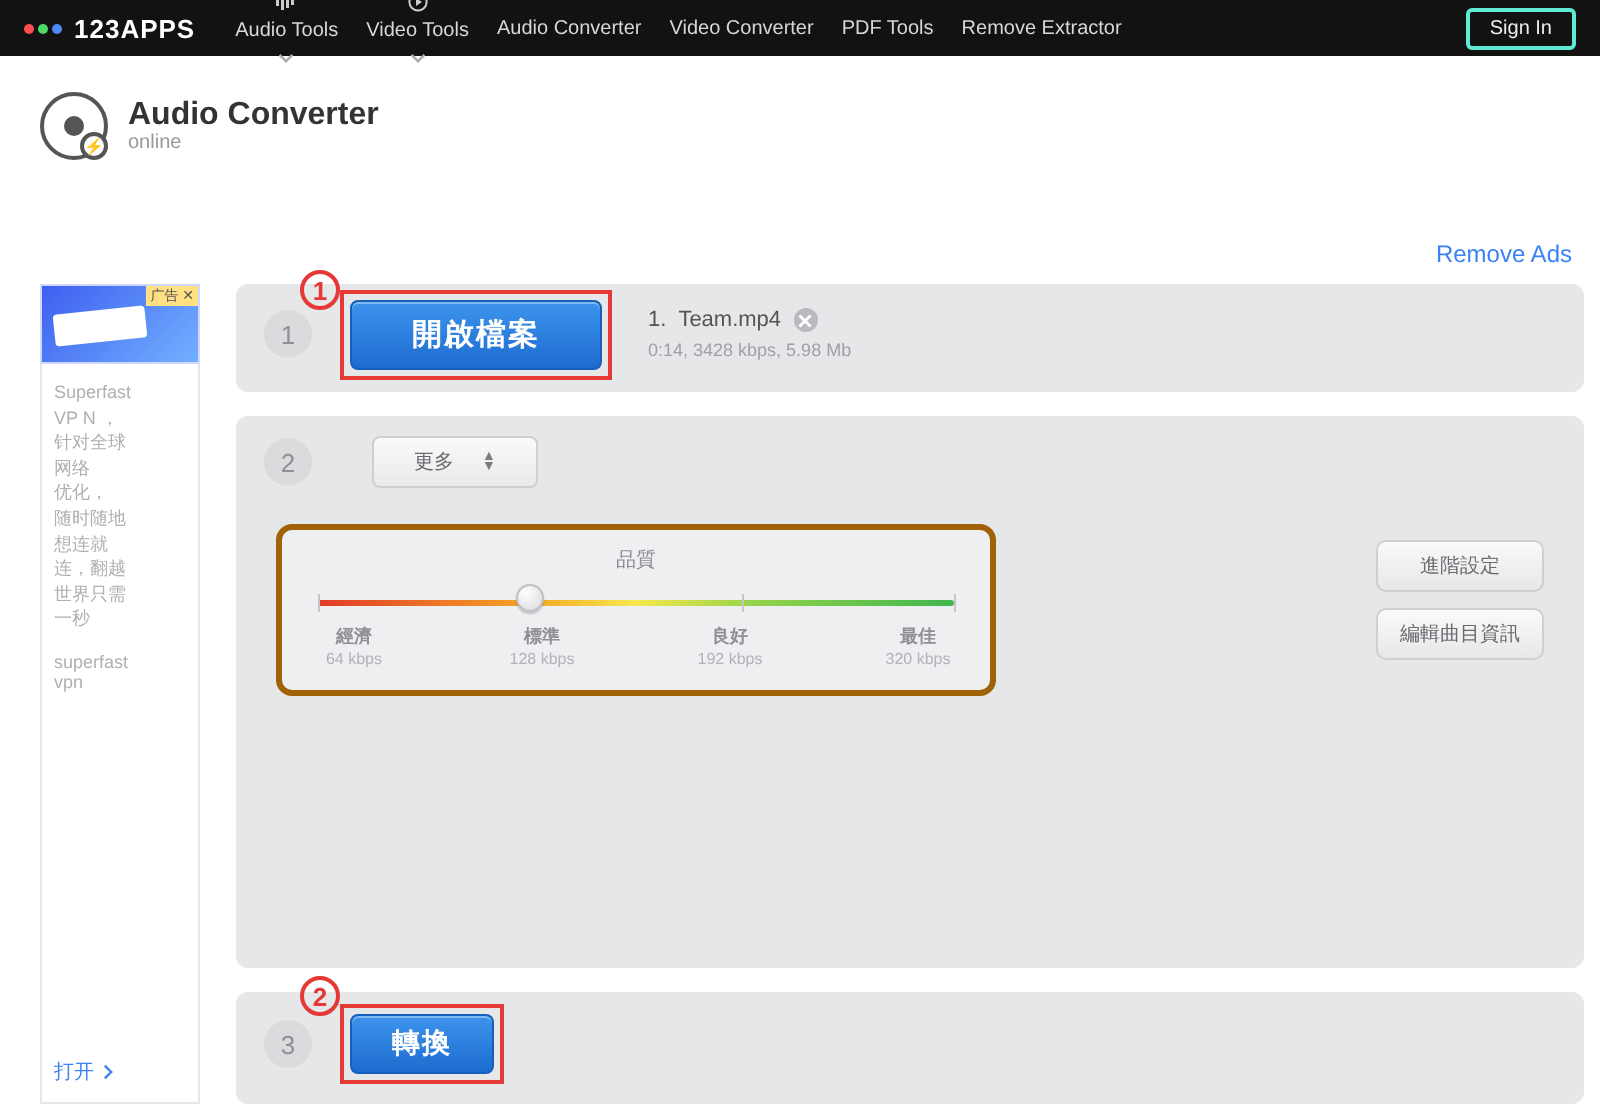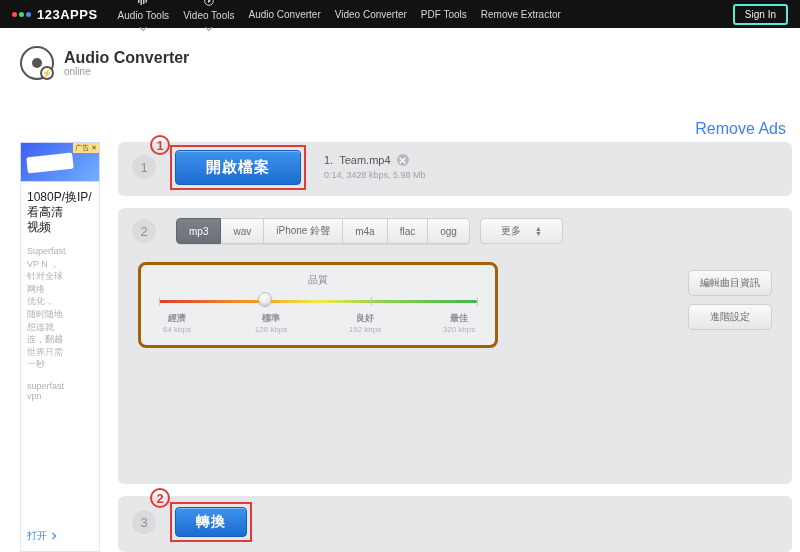--- a/index.html
+++ b/index.html
@@ -71,21 +71,21 @@
   .app-icon .bolt{
     position:absolute;right:-2px;bottom:-2px;width:14px;height:14px;border:2px solid #555;border-radius:50%;
     background:#fff;display:flex;align-items:center;justify-content:center;font-size:8px;color:#555;
   }
   .app-title{font-size:16px;font-weight:700;color:#333;line-height:1.1;}
   .app-sub{font-size:10px;color:#999;}
   .remove-ads{
     position:absolute;
     right:14px;
     top:120px;
-    font-size:16px;
+    font-size:12px;
     color:var(--accent-blue);
     cursor:pointer;
   }
 
   
   .content{
     position:absolute;
     left:20px;right:8px;top:142px;bottom:0;
     display:flex;gap:18px;
   }
@@ -288,22 +288,20 @@
 </div>
 <div class="remove-ads">Remove Ads</div>
 
 <div class="content">
 
   <div class="sidebar">
     <div class="ad-img">
       <div class="ad-tag">广告 ✕</div>
     </div>
     <div class="ad-body">
-      <div class="ad-title" style="white-space:pre-line;">1080P/换IP/看高清
-视频</div>
       <div class="ad-desc">Superfast
 VP N ，
 针对全球
 网络
 优化，
 随时随地
 想连就
 连，翻越
 世界只需
 一秒</div>
@@ -337,41 +335,33 @@
           </span>
         </div>
         <div class="fmeta">0:14, 3428 kbps, 5.98 Mb</div>
       </div>
     </div>
 
     <div class="panel p2">
       <div style="display:flex;align-items:center;">
         <div class="step-num">2</div>
         <div class="fmt-row">
-          <div class="fmt-seg">
-            <button class="seg-btn active">mp3</button>
-            <button class="seg-btn">wav</button>
-            <button class="seg-btn">iPhone 鈴聲</button>
-            <button class="seg-btn">m4a</button>
-            <button class="seg-btn">flac</button>
-            <button class="seg-btn">ogg</button>
-          </div>
           <button class="more-btn">
             <span>更多</span>
             <span class="ud">
                 <span>▲</span>
                 <span>▼</span>
               </span>
           </button>
         </div>
       </div>
 
       <div class="side-btns">
+        <button class="side-btn">進階設定</button>
         <button class="side-btn">編輯曲目資訊</button>
-        <button class="side-btn">進階設定</button>
       </div>
 
       <div class="quality-block">
         <div class="q-title">品質</div>
         <div class="slider">
           <div class="track"></div>
           <div class="tick" style="left:0%"></div>
           <div class="tick" style="left:33.3%"></div>
           <div class="tick" style="left:66.6%"></div>
           <div class="tick" style="left:100%"></div>

